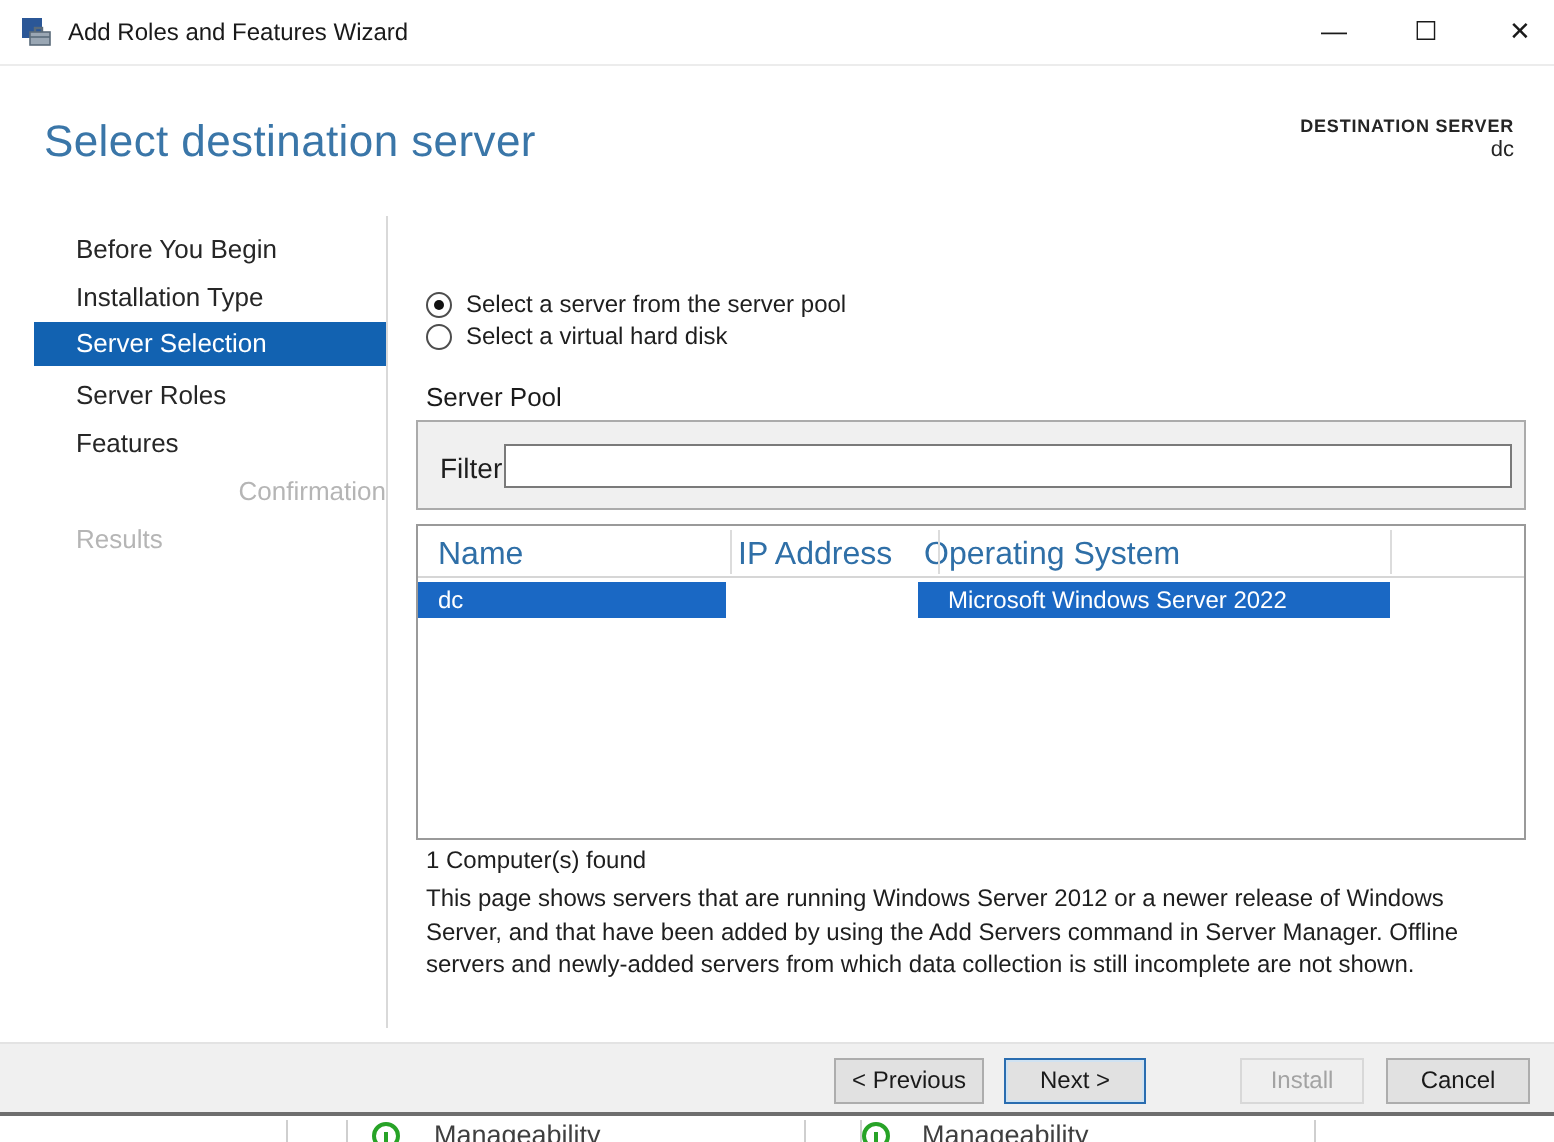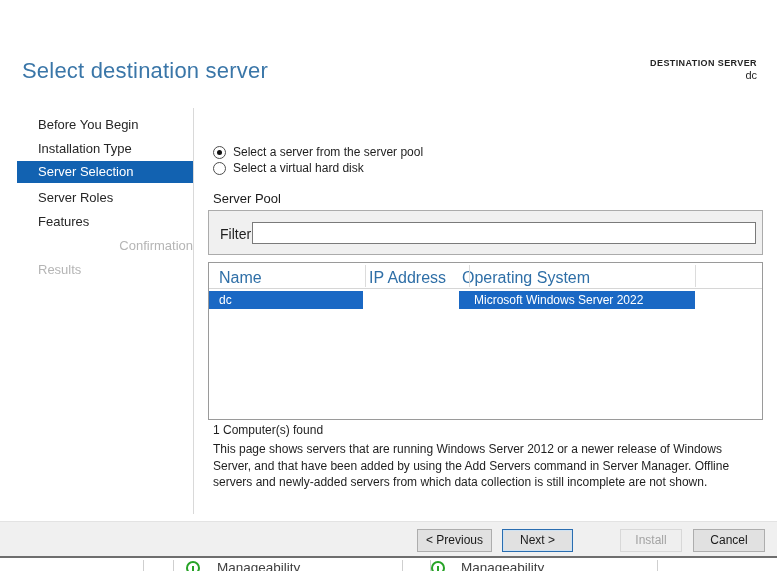--- a/index.html
+++ b/index.html
@@ -94,20 +94,35 @@
                      background:#27a327; }
   .bpa-1 { left:186px; } .bpa-2 { left:431px; }
   .bg-label { position:absolute; top:0; font-size:13.5px; color:#3f3f3f; white-space:nowrap; }
   .bl-1 { left:217px; } .bl-2 { left:461px; }
 </style>
 </head>
 <body>
 
 <div class="stage">
 
+  <div class="titlebar">
+    <span class="app-icon">
+      <svg width="17" height="17" viewBox="0 0 17 17">
+        <rect x="1" y="1" width="10" height="9" fill="#2b5797"></rect>
+        <path d="M1 10 L6 8 L11 10 L11 11 L1 11 Z" fill="#2b5797"></path>
+        <rect x="7.5" y="6" width="3.5" height="2.5" fill="none" stroke="#5a6b7a" stroke-width="1.2"></rect>
+        <rect x="5" y="8" width="10" height="6.5" fill="#9aa7b4" stroke="#5a6b7a" stroke-width="0.8"></rect>
+        <line x1="5" y1="10.5" x2="15" y2="10.5" stroke="#5a6b7a" stroke-width="0.8"></line>
+      </svg>
+    </span>
+    <span class="titlebar-title">Add Roles and Features Wizard</span>
+    <span class="winbtn btn-min">—</span>
+    <span class="winbtn btn-max">☐</span>
+    <span class="winbtn btn-close">✕</span>
+  </div>
 
   <div class="page-title">Select destination server</div>
   <div class="dest">
     <div class="dest-label">DESTINATION SERVER</div>
     <div class="dest-value">dc</div>
   </div>
 
   <div class="sidebar-divider"></div>
   <div class="nav-item nav-0">Before You Begin</div>
   <div class="nav-item nav-1">Installation Type</div>

